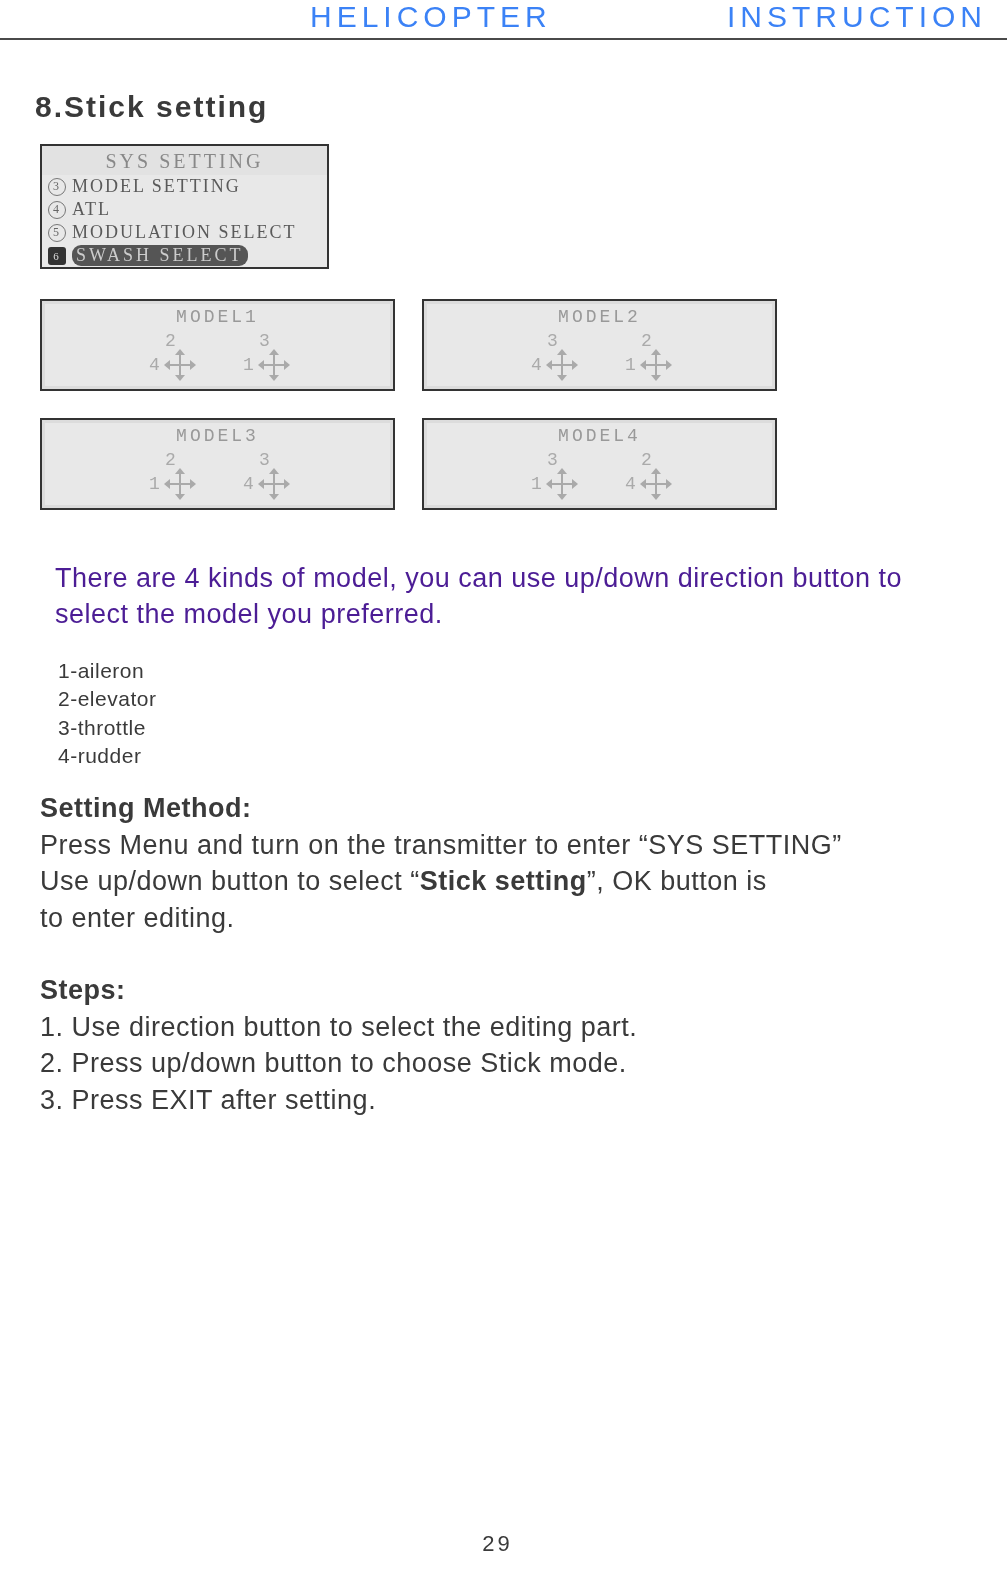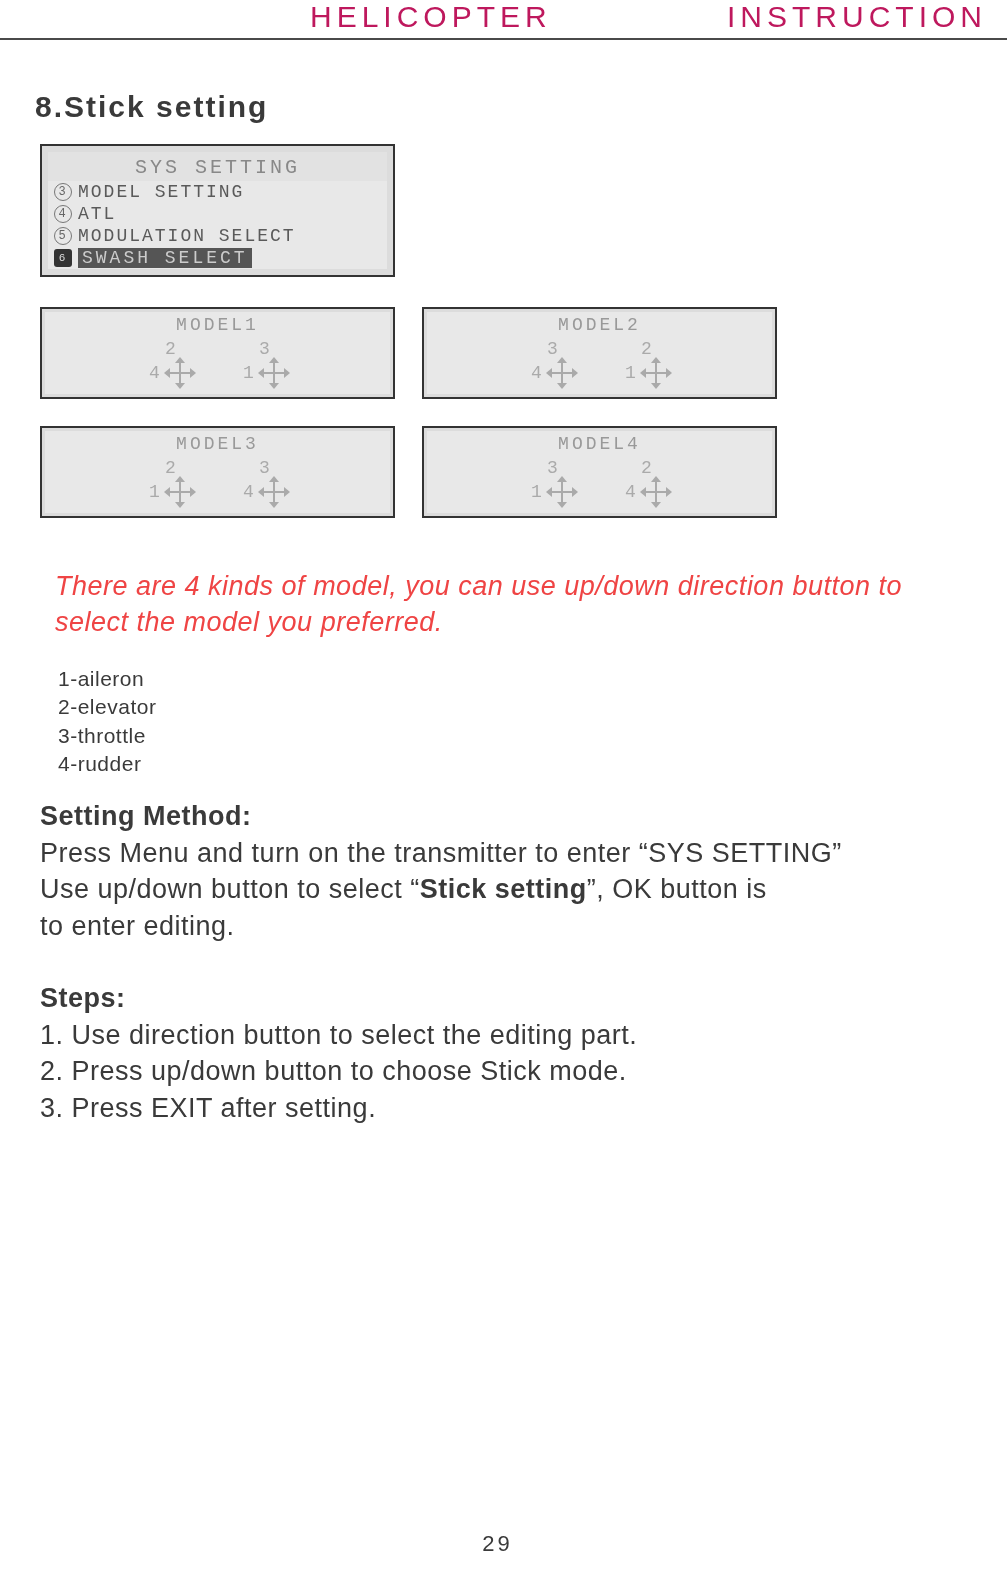--- a/index.html
+++ b/index.html
@@ -11,39 +11,39 @@
     width: 1007px;
     height: 1575px;
     position: relative;
   }
   .header {
     display: flex;
     justify-content: space-between;
     padding: 0 20px 0 310px;
     font-size: 30px;
     letter-spacing: 5px;
-    color: #be185d;
+    color: #3b82f6;
     border-bottom: 2px solid #4a4a4a;
     height: 40px;
     align-items: flex-start;
   }
   .section-title {
     font-size: 30px;
     font-weight: bold;
     letter-spacing: 2px;
     margin: 50px 0 20px 35px;
     color: #3a3a3a;
   }
   .lcd-menu {
     margin-left: 40px;
-    width: 355px;
+    width: 289px;
     border: 2px solid #333;
     background: #dcdcdc;
-    padding: 6px;
-    font-family: Liberation Mono, monospace;
+    padding: 0;
+    font-family: Liberation Serif, serif;
   }
   .lcd-menu .menu-title {
     text-align: center;
     font-size: 20px;
     letter-spacing: 3px;
     color: #888;
     padding: 4px 0 2px;
     background: #e2e2e2;
   }
   .lcd-menu .menu-row {
@@ -80,20 +80,21 @@
     color: #ddd;
     border-radius: 3px;
     font-size: 11px;
     margin-right: 6px;
   }
   .lcd-menu .menu-row.selected .sel-text {
     background: #555;
     color: #ccc;
     padding: 0 4px;
     letter-spacing: 3px;
+    border-radius: 9px;
   }
   .models-grid {
     margin: 30px 40px 0 40px;
     display: grid;
     grid-template-columns: 355px 355px;
     grid-gap: 16px 60px;
     gap: 27px;
   }
   .model-box {
     border: 2px solid #333;
@@ -154,24 +155,23 @@
     width: 0; height: 0;
   }
   .cross .arr.up    { left: 9px; top: -2px; border-left:5px solid transparent; border-right:5px solid transparent; border-bottom:6px solid #aaa; }
   .cross .arr.down  { left: 9px; bottom: -2px; border-left:5px solid transparent; border-right:5px solid transparent; border-top:6px solid #aaa; }
   .cross .arr.left  { top: 9px; left: -2px; border-top:5px solid transparent; border-bottom:5px solid transparent; border-right:6px solid #aaa; }
   .cross .arr.right { top: 9px; right: -2px; border-top:5px solid transparent; border-bottom:5px solid transparent; border-left:6px solid #aaa; }
 
   .body-text {
     margin: 50px 50px 0 55px;
     font-size: 27px;
-    color: #ef4444;
+    color: #4c1d95;
     line-height: 1.35;
     letter-spacing: 0.5px;
-    font-style: italic;
   }
   .legend {
     margin: 24px 0 0 58px;
     font-size: 21px;
     letter-spacing: 0.5px;
     line-height: 1.35;
   }
   .setting-method {
     margin: 20px 20px 0 40px;
     font-size: 27px;

